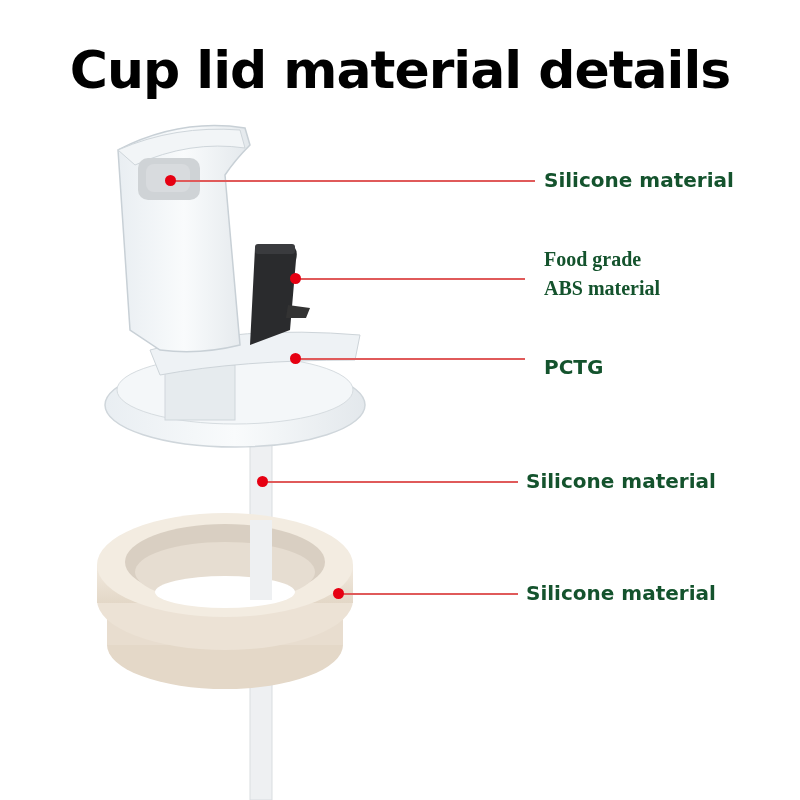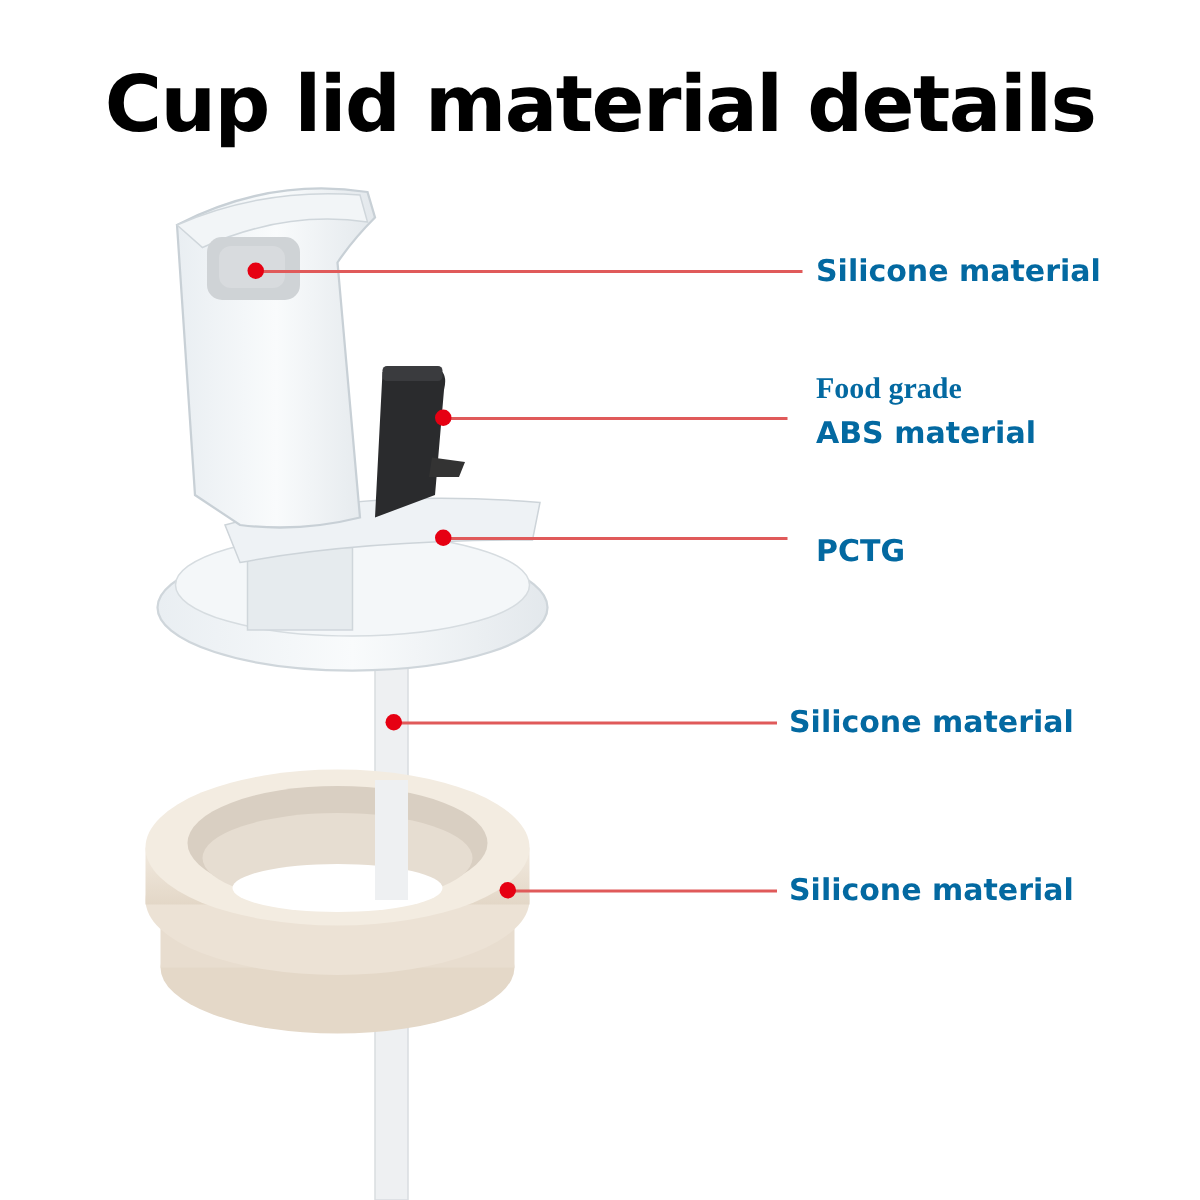--- a/index.html
+++ b/index.html
@@ -1,18 +1,18 @@
 <!DOCTYPE html>
 <html><head>
 <meta charset="utf-8">
 <style>
   html,body{margin:0;padding:0;background:#fff;}
   body{width:800px;height:800px;position:relative;overflow:hidden;font-family:"DejaVu Sans",sans-serif;}
   .title{position:absolute;left:0;top:38px;width:800px;text-align:center;font-family:"DejaVu Sans",sans-serif;font-weight:bold;font-size:52px;letter-spacing:-1px;color:#000;line-height:64px;}
-  .label{position:absolute;font-weight:bold;font-size:20px;color:#0369a1;line-height:29px;white-space:nowrap;}
+  .label{position:absolute;font-weight:bold;font-size:20px;color:#14532d;line-height:29px;white-space:nowrap;}
   .leader{position:absolute;height:1.5px;background:#e05a5a;}
   .dot{position:absolute;width:11px;height:11px;border-radius:50%;background:#e60012;margin-left:-5.5px;margin-top:-5.5px;}
   svg{position:absolute;left:0;top:0;}
 </style>
 </head>
 <body>
 
 <div class="title">Cup lid material details</div>
 
 <svg width="800" height="800">
@@ -65,21 +65,21 @@
   </g>
 </svg>
 
 <div class="leader" style="left:170px;top:180px;width:365px;"></div>
 <div class="dot" style="left:170px;top:180px;"></div>
 <div class="label" style="left:544px;top:166px;">Silicone material</div>
 
 <div class="leader" style="left:295px;top:278px;width:230px;"></div>
 <div class="dot" style="left:295px;top:278px;"></div>
 <div class="label" style="left:544px;top:245px;font-family:Liberation Serif, serif;">Food grade</div>
-<div class="label" style="left:544px;top:274px;">ABS material</div>
+<div class="label" style="left:544px;top:274px;font-family:Liberation Serif, serif;">ABS material</div>
 
 <div class="leader" style="left:295px;top:358px;width:230px;"></div>
 <div class="dot" style="left:295px;top:358px;"></div>
 <div class="label" style="left:544px;top:353px;">PCTG</div>
 
 <div class="leader" style="left:262px;top:481px;width:256px;"></div>
 <div class="dot" style="left:262px;top:481px;"></div>
 <div class="label" style="left:526px;top:467px;">Silicone material</div>
 
 <div class="leader" style="left:338px;top:593px;width:180px;"></div>

